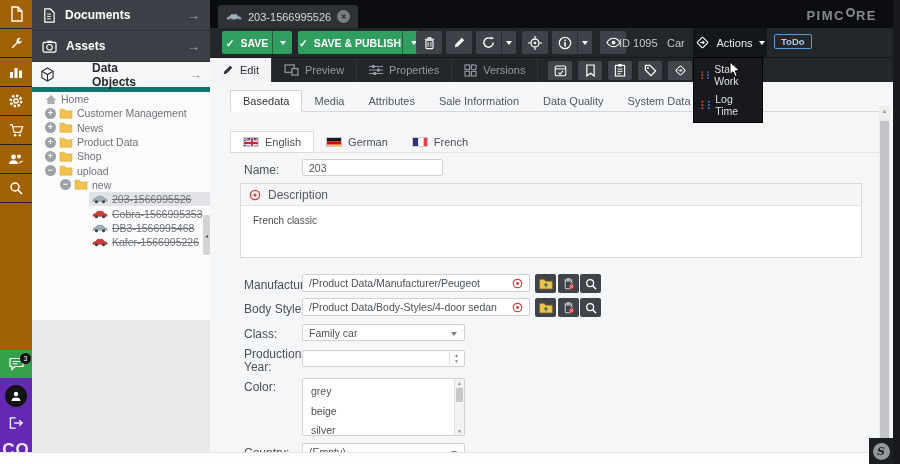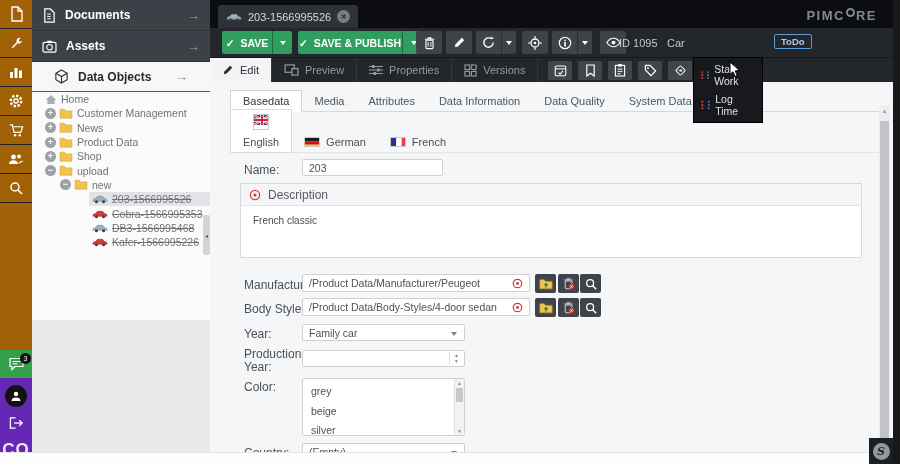--- a/index.html
+++ b/index.html
@@ -21,22 +21,22 @@
                   display:flex; align-items:center; justify-content:center; }
   #logoutwrap { margin-top:9px; }
   #pcorner { color:#fff; font-weight:bold; font-size:17px; letter-spacing:1px; margin-top:6px; opacity:.9; }
 
   
   #sidebar { left:32px; top:0; width:178px; height:464px; background:#e9eaec; z-index:4; }
   .panelhdr { height:31px; background:#3d4147; display:flex; align-items:center; padding:0 10px;
               border-bottom:1px solid #2d3136; color:#fff; }
   .panelhdr .plabel { font-size:12px; font-weight:bold; margin-left:9px; flex:1; }
   .panelhdr .parrow { color:#9da2a8; font-size:13px; }
-  #dobjhdr { height:30px; background:#f7f7f8; display:flex; align-items:center; padding:0 22px;
-             border-bottom:1px solid #0f766e; color:#26292e; }
+  #dobjhdr { height:30px; background:#f7f7f8; display:flex; align-items:center; padding:0 8px;
+             border-bottom:5px solid #0f766e; color:#26292e;gap:28px; }
   #dobjhdr .plabel { font-size:12px; font-weight:bold; margin-left:9px; flex:1; color:#26292e; }
   #dobjhdr .parrow { color:#8d9298; font-size:13px; }
   #treearea { position:absolute; left:0; top:92px; width:178px; height:228px; background:#fbfbfc; }
   .trow { height:14.3px; display:flex; align-items:center; font-size:10.5px; color:#6e7378; }
   .trow .tlabel { margin-left:4px; white-space:nowrap; }
   .lvl1 { padding-left:13px; }
   .lvl2 { padding-left:28px; }
   .lvl3 { padding-left:60px; }
   .exp { width:11px; height:11px; border-radius:50%; background:#9ba1a7; color:#fff; font-size:9px;
          line-height:10px; text-align:center; font-weight:bold; margin-right:3px; flex:0 0 11px; }
@@ -93,21 +93,21 @@
   
   #content { left:210px; top:82px; width:683px; height:370px; background:#f5f6f7; overflow:hidden; }
   #tabstrip { position:absolute; left:20px; top:9px; right:14px; height:21px; display:flex;
               border-bottom:1px solid #d6d7d9; align-items:flex-end; }
   .ctab { font-size:11px; color:#4e565f; padding:4px 12px; }
   .ctab.active { background:#fff; border:1px solid #d4d5d7; border-bottom:1px solid #fff;
                  margin-bottom:-1px; color:#31363c; }
   #langrow { position:absolute; left:20px; top:47px; right:14px; height:24px; display:flex;
              border-bottom:1px solid #e4e5e7; align-items:flex-end; }
   .ltab { display:flex; align-items:center; gap:6px; font-size:11px; color:#4a4f55; padding:4px 12px; }
-  .ltab.active { background:#fff; border:1px solid #dadbdd; margin-bottom:-1px;flex-direction:column; }
+  .ltab.active { background:#fff; border:1px solid #dadbdd; margin-bottom:-1px; }
   .flag { width:16px; height:10px; display:inline-block; position:relative; overflow:hidden;
           flex:0 0 16px; border:0.5px solid #c9c9c9; }
 
   .flabel { position:absolute; left:34px; font-size:12px; color:#4b5158; }
   .finput { position:absolute; background:#fff; border:1px solid #cfd0d2; border-radius:2px;
             font-size:10.5px; color:#4b5158; display:flex; align-items:center; padding:0 6px; }
   #descfs { position:absolute; left:30px; top:101px; right:31px; height:75px; background:#fff;
             border:1px solid #d9dadc; }
   #deschdr { height:22px; background:#f5f5f7; border-bottom:1px solid #e2e3e5; display:flex;
              align-items:center; gap:7px; padding:0 8px; }
@@ -408,20 +408,28 @@
   <div class="t1 tbtn" style="left:372px; width:26px; left:390px;">
     <svg width="15" height="11" viewBox="0 0 16 11">
         <path d="M1 5.5S3.8 1 8 1s7 4.5 7 4.5S12.2 10 8 10 1 5.5 1 5.5z" fill="none" stroke="#fff" stroke-width="1.2"></path>
         <circle cx="8" cy="5.5" r="2" fill="#fff"></circle>
       </svg>
   </div>
 
   <span class="t1 t1text" style="left:409px;">ID 1095</span>
   <span class="t1 t1text" style="left:457px;">Car</span>
 
+  <div id="actionsbtn">
+    <svg width="15" height="15" viewBox="0 0 16 16">
+        <rect x="3.8" y="3.8" width="8.4" height="8.4" rx="1" transform="rotate(45 8 8)" fill="none" stroke="#fff" stroke-width="1.2"></rect>
+        <path d="M5.5 8h4M8 6.2L9.8 8 8 9.8" fill="none" stroke="#fff" stroke-width="1.1"></path>
+      </svg>
+    <span>Actions</span>
+    <span class="caret"></span>
+  </div>
   <span id="todobadge">ToDo</span>
 </div>
 
 <div id="actionsmenu" class="abs">
   <div class="mitem">
     <svg width="10" height="10" viewBox="0 0 10 10">
         <circle cx="1.5" cy="1.5" r="1.1" fill="#e04b3c"></circle>
         <circle cx="1.5" cy="5" r="1.1" fill="#e04b3c"></circle>
         <circle cx="1.5" cy="8.5" r="1.1" fill="#e04b3c"></circle>
         <circle cx="8.5" cy="1.5" r="1.1" fill="#3f7fd6"></circle>
@@ -517,21 +525,21 @@
         </svg>
     </div>
   </div>
 </div>
 
 <div id="content" class="abs">
   <div id="tabstrip">
     <span class="ctab active">Basedata</span>
     <span class="ctab">Media</span>
     <span class="ctab">Attributes</span>
-    <span class="ctab">Data Information</span>
+    <span class="ctab">Sale Information</span>
     <span class="ctab">Data Quality</span>
     <span class="ctab">System Data</span>
   </div>
 
   <div id="langrow">
     <div class="ltab active">
       <span class="flag"><svg width="16" height="10" viewBox="0 0 16 10">
             <rect width="16" height="10" fill="#2b3f8c"></rect>
             <path d="M0 0l16 10M16 0L0 10" stroke="#fff" stroke-width="2.2"></path>
             <path d="M0 0l16 10M16 0L0 10" stroke="#cf2235" stroke-width="0.9"></path>
@@ -625,21 +633,21 @@
         <path d="M9.3 9.8l2.4 2.4M11.7 9.8l-2.4 2.4" stroke="#fff" stroke-width="1"></path>
       </svg>
   </div>
   <div class="relbtn" style="left:370px; top:216px;">
     <svg width="12" height="12" viewBox="0 0 14 14">
         <circle cx="6" cy="6" r="4" fill="none" stroke="#fff" stroke-width="1.5"></circle>
         <path d="M9 9l4 4" stroke="#fff" stroke-width="1.7"></path>
       </svg>
   </div>
 
-  <span class="flabel" style="top:245px;">Year:</span>
+  <span class="flabel" style="top:245px;">Class:</span>
   <div class="finput" style="left:92px; top:242px; width:163px; height:17px;">
     <span>Family car</span>
     <span class="selcaret"></span>
   </div>
 
   <span class="flabel" style="top:266px; width:52px; line-height:13px;">Production Year:</span>
   <div class="finput" style="left:92px; top:268px; width:163px; height:17px;">
     <span></span>
     <div id="spinner">
       <div>▲</div>

